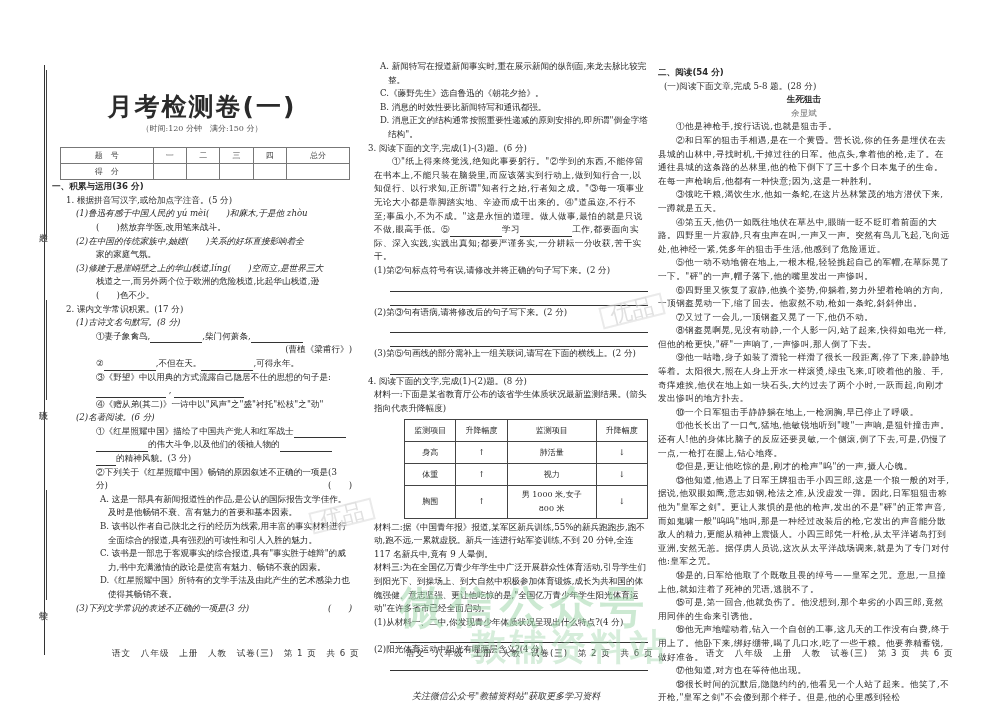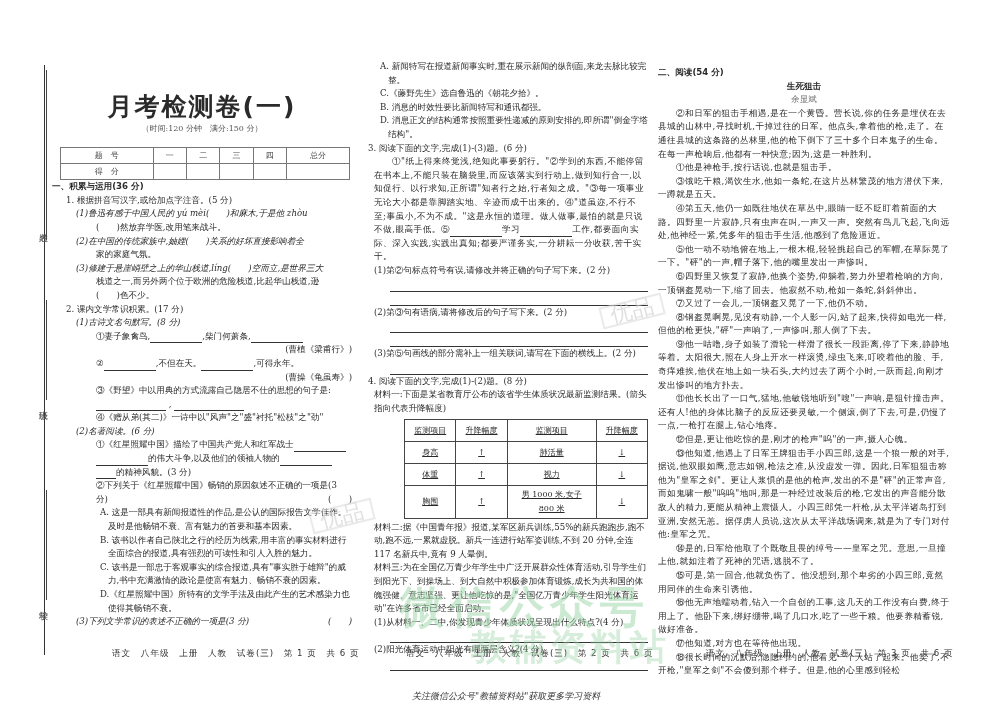--- a/index.html
+++ b/index.html
@@ -20,21 +20,21 @@
   .sec { font-weight: bold; font-family: "DejaVu Sans", sans-serif; font-size: 8.6px; }
   .q { padding-left: 14px; }
   .q2 { padding-left: 24px; font-style: italic; }
   .q3 { padding-left: 36px; text-indent: -8px; }
   .q4 { padding-left: 44px; }
   .right { text-align: right; }
   .blank { display: inline-block; border-bottom: 1px solid #333; min-width: 52px; height: 10px; vertical-align: bottom; }
   .ans-line { border-bottom: 1px solid #333; height: 14px; margin-left: 22px; }
   .footer { position: absolute; top: 647px; font-size: 8.6px; font-family: "DejaVu Sans", sans-serif; color: #333; letter-spacing: 1px; }
   .mtable { border-collapse: collapse; margin: 4px 0 2px 36px; font-size: 8px; }
-  .mtable td { border: 1px solid #444; padding: 2px 6px; text-align: center; height: 22px; text-decoration: underline; }
+  .mtable td { border: 1px solid #444; padding: 2px 6px; text-align: center; height: 22px; }
   .mtable td.w { width: 52px; } .mtable td.m { width: 90px; }
   .para { text-indent: 18px; letter-spacing: 0.5px; }
   .center-title { text-align: center; font-weight: bold; font-family: "DejaVu Sans", sans-serif; }
   .author { text-align: center; color: #777; }
   .watermark1 { position: absolute; left: 400px; top: 600px; font-size: 44px; font-weight: bold; color: #9bd4a6; opacity: 0.5; font-family: "DejaVu Sans", sans-serif; letter-spacing: 6px; }
   .watermark2 { position: absolute; left: 470px; top: 640px; font-size: 36px; font-weight: bold; color: #9bd4a6; opacity: 0.4; font-family: "DejaVu Sans", sans-serif; letter-spacing: 4px; }
   .bottom-note { position: absolute; top: 690px; left: 412px; font-size: 9px; color: #333; font-style: italic; }
   .stamp { position: absolute; font-size: 22px; color: #ccc; border: 2px solid #ddd; padding: 2px 8px; transform: rotate(-14deg); opacity: 0.6; }
 </style>
 </head>
@@ -80,21 +80,20 @@
   <div class="q2">(2)在中国的传统家族中,妯娌(　　)关系的好坏直接影响着全</div>
   <div class="q4">家的家庭气氛。</div>
   <div class="q2">(3)修建于悬崖峭壁之上的华山栈道,líng(　　)空而立,是世界三大</div>
   <div class="q4">栈道之一,而另外两个位于欧洲的危险栈道,比起华山栈道,逊</div>
   <div class="q4">(　　)色不少。</div>
   <div class="q">2. 课内文学常识积累。(17 分)</div>
   <div class="q2">(1)古诗文名句默写。(8 分)</div>
   <div class="q4"><span>①妻子象禽鸟,</span><span class="blank"></span><span>,柴门何萧条,</span><span class="blank"></span></div>
   <div class="right">(曹植《梁甫行》)</div>
   <div class="q4"><span>②</span><span class="blank"></span><span>,不但在天。</span><span class="blank"></span><span>,可得永年。</span></div>
-  <div class="right">(曹操《龟虽寿》)</div>
   <div class="q4">③《野望》中以用典的方式流露自己隐居不仕的思想的句子是:</div>
   <div class="q4"><span class="blank" style="min-width:70px"></span> , <span class="blank" style="min-width:70px"></span></div>
   <div class="q4">④《赠从弟(其二)》一诗中以"风声"之"盛"衬托"松枝"之"劲"</div>
   <div class="q2">(2)名著阅读。(6 分)</div>
   <div class="q4"><span>①《红星照耀中国》描绘了中国共产党人和红军战士</span><span class="blank"></span></div>
   <div class="q4"><span class="blank"></span><span>的伟大斗争,以及他们的领袖人物的</span><span class="blank"></span></div>
   <div class="q4"><span class="blank" style="min-width:20px"></span><span>的精神风貌。(3 分)</span></div>
   <div class="q4">②下列关于《红星照耀中国》畅销的原因叙述不正确的一项是(3</div>
   <div class="q4" style="display:flex;justify-content:space-between">
       <span>分)</span>
@@ -160,31 +159,33 @@
   <div style="padding-left:6px">材料三:为在全国亿万青少年学生中广泛开展群众性体育活动,引导学生们到阳光下、到操场上、到大自然中积极参加体育锻炼,成长为共和国的体魄强健、意志坚强、更让他吃惊的是,"全国亿万青少年学生阳光体育运动"在许多省市已经全面启动。</div>
   <div style="padding-left:6px">(1)从材料一、二中,你发现青少年体质状况呈现出什么特点?(4 分)</div>
   <div class="ans-line"></div>
   <div style="padding-left:6px">(2)阳光体育运动中阳光有哪两层含义?(4 分)</div>
   <div class="ans-line"></div>
 </div>
 <div class="footer" style="left:406px">语文　八年级　上册　人教　试卷(三)　第 2 页　共 6 页</div>
 
 <div class="page col3" style="top:66px">
   <div class="sec">二、阅读(54 分)</div>
+  <div style="padding-left:6px">(一)阅读下面文章,完成 5-8 题。(28 分)</div>
   <div class="center-title">生死狙击</div>
   <div class="author">余显斌</div>
+  <div class="para">①他是神枪手,按行话说,也就是狙击手。</div>
   <div class="para">②和日军的狙击手相遇,是在一个黄昏。营长说,你的任务是埋伏在去县城的山林中,寻找时机,干掉过往的日军。他点头,拿着他的枪,走了。在通往县城的这条路的丛林里,他的枪下倒下了三十多个日本鬼子的生命。在每一声枪响后,他都有一种快意;因为,这是一种胜利。</div>
-  <div class="para">①他是神枪手,按行话说,也就是狙击手。</div>
   <div class="para">③饿吃干粮,渴饮生水,他如一条蛇,在这片丛林繁茂的地方潜伏下来,一蹲就是五天。</div>
   <div class="para">④第五天,他仍一如既往地伏在草丛中,眼睛一眨不眨盯着前面的大路。四野里一片寂静,只有虫声在叫,一声又一声。突然有鸟儿飞起,飞向远处,他神经一紧,凭多年的狙击手生活,他感到了危险逼近。</div>
   <div class="para">⑤他一动不动地俯在地上,一根木棍,轻轻挑起自己的军帽,在草际晃了一下。"砰"的一声,帽子落下,他的嘴里发出一声惨叫。</div>
   <div class="para">⑥四野里又恢复了寂静,他换个姿势,仰躺着,努力外望着枪响的方向,一顶钢盔晃动一下,缩了回去。他寂然不动,枪如一条蛇,斜斜伸出。</div>
   <div class="para">⑦又过了一会儿,一顶钢盔又晃了一下,他仍不动。</div>
   <div class="para">⑧钢盔晃啊晃,见没有动静,一个人影一闪,站了起来,快得如电光一样,但他的枪更快,"砰"一声响了,一声惨叫,那人倒了下去。</div>
   <div class="para">⑨他一咕噜,身子如装了滑轮一样滑了很长一段距离,停了下来,静静地等着。太阳很大,照在人身上开水一样滚烫,绿虫飞来,叮咬着他的脸、手,奇痒难挨,他伏在地上如一块石头,大约过去了两个小时,一跃而起,向刚才发出惨叫的地方扑去。</div>
+  <div class="para">⑩一个日军狙击手静静躺在地上,一枪洞胸,早已停止了呼吸。</div>
   <div class="para">⑪他长长出了一口气,猛地,他敏锐地听到"嗖"一声响,是狙针撞击声。还有人!他的身体比脑子的反应还要灵敏,一个侧滚,倒了下去,可是,仍慢了一点,一枪打在腿上,钻心地疼。</div>
   <div class="para">⑫但是,更让他吃惊的是,刚才的枪声"呜"的一声,摄人心魄。</div>
   <div class="para">⑬他知道,他遇上了日军王牌狙击手小四三郎,这是一个狼一般的对手,据说,他双眼如鹰,意志如钢,枪法之准,从没虚发一弹。因此,日军狙狙击称他为"皇军之剑"。更让人浆惧的是他的枪声,发出的不是"砰"的正常声音,而如鬼啸一般"呜呜"地叫,那是一种经过改装后的枪,它发出的声音能分散敌人的精力,更能从精神上震慑人。小四三郎凭一杆枪,从太平洋诸岛打到亚洲,安然无恙。据俘虏人员说,这次从太平洋战场调来,就是为了专门对付他:皇军之咒。</div>
   <div class="para">⑭是的,日军给他取了个既敬且畏的绰号——皇军之咒。意思,一旦撞上他,就如注着了死神的咒语,逃脱不了。</div>
   <div class="para">⑮可是,第一回合,他就负伤了。他没想到,那个卑劣的小四三郎,竟然用同伴的生命来引诱他。</div>
   <div class="para">⑯他无声地蠕动着,钻入一个自创的工事,这几天的工作没有白费,终于用上了。他卧下来,绑好绷带,喝了几口水,吃了一些干粮。他要养精蓄锐,做好准备。</div>
   <div class="para">⑰他知道,对方也在等待他出现。</div>
   <div class="para">⑱很长时间的沉默后,隐隐约约的,他看见一个人站了起来。他笑了,不开枪,"皇军之剑"不会傻到那个样子。但是,他的心里感到轻松</div>
 </div>
 <div class="footer" style="left:706px">语文　八年级　上册　人教　试卷(三)　第 3 页　共 6 页</div>

